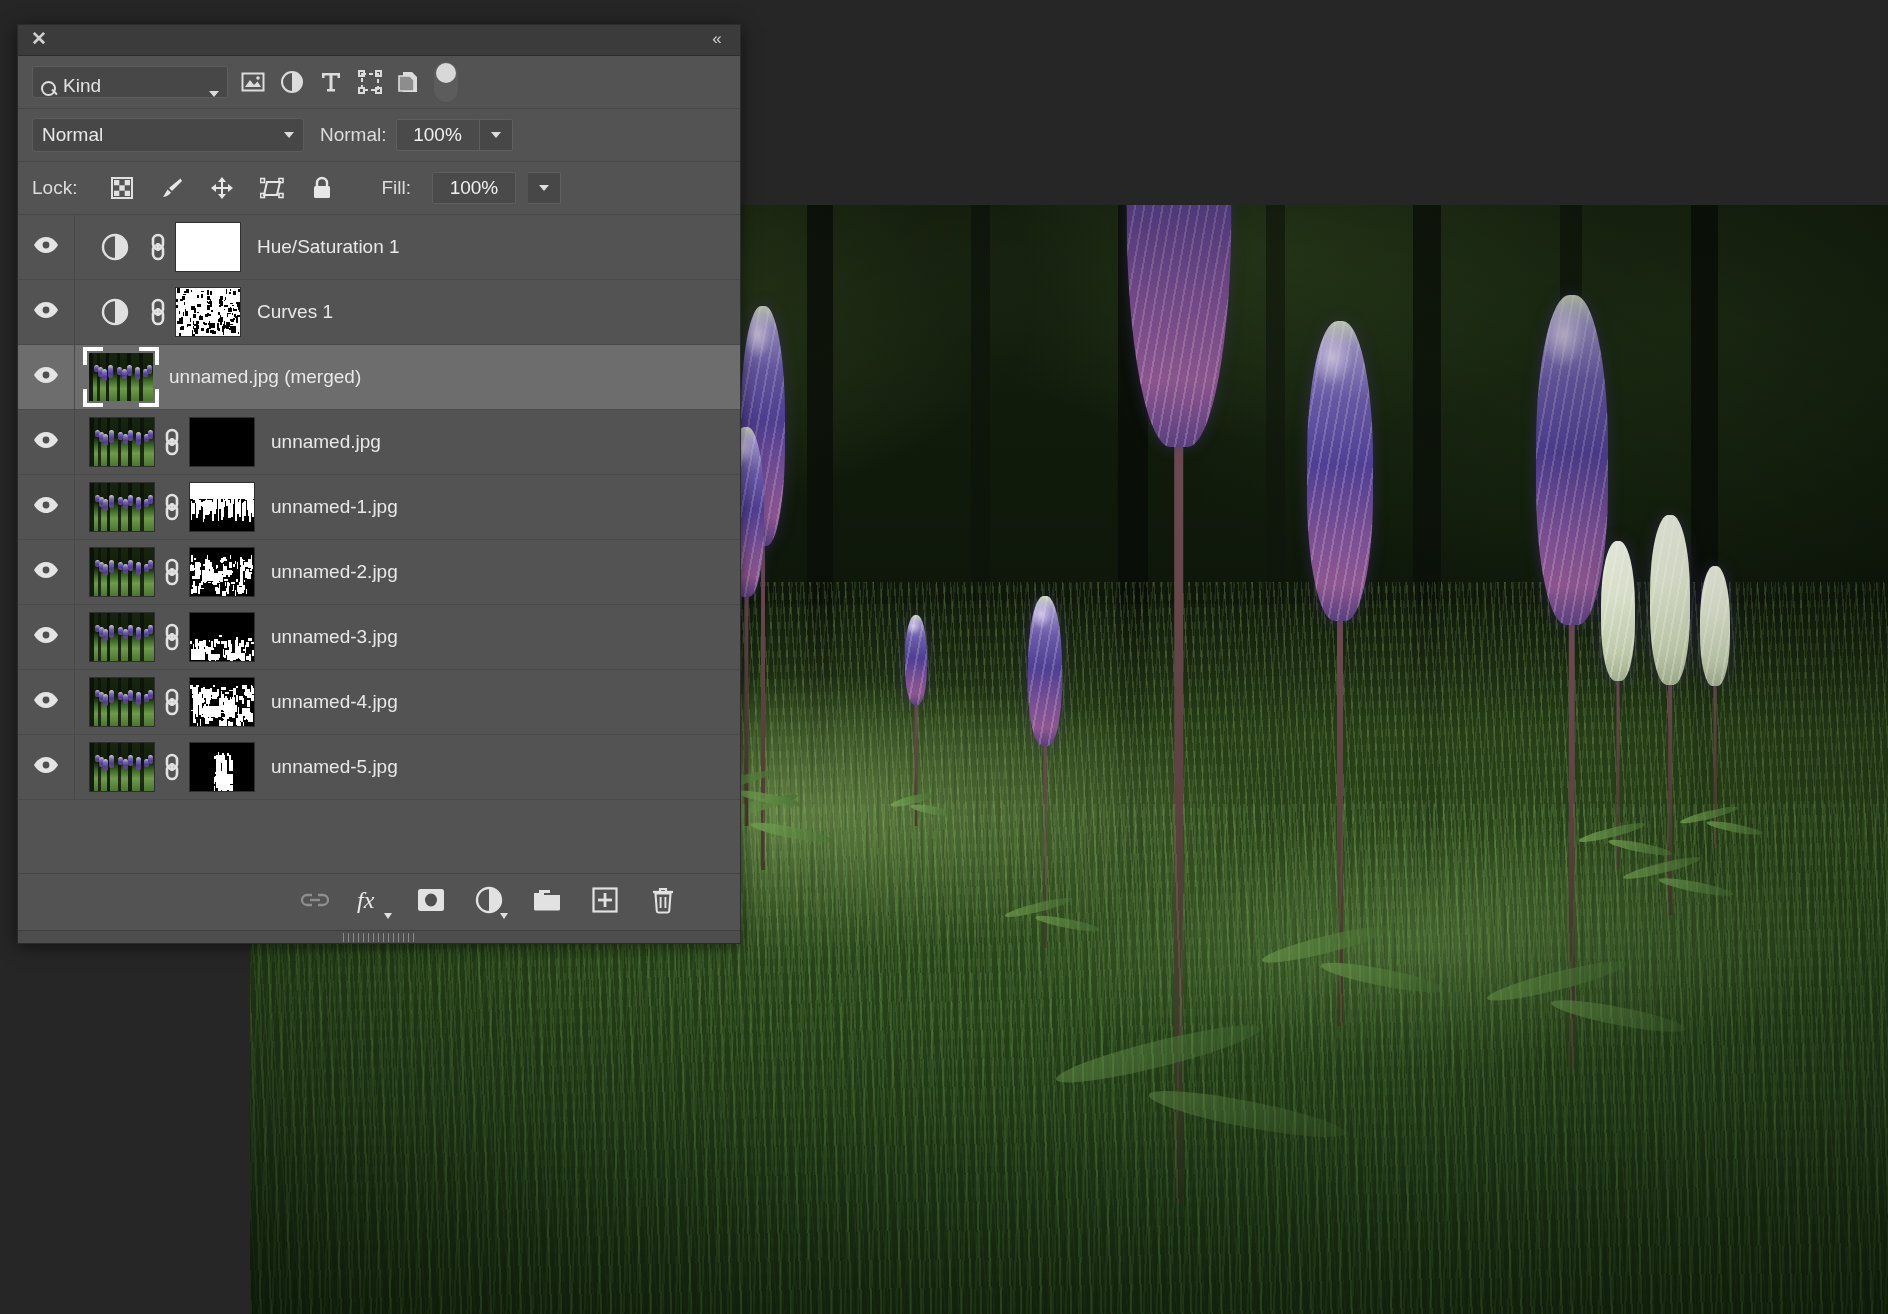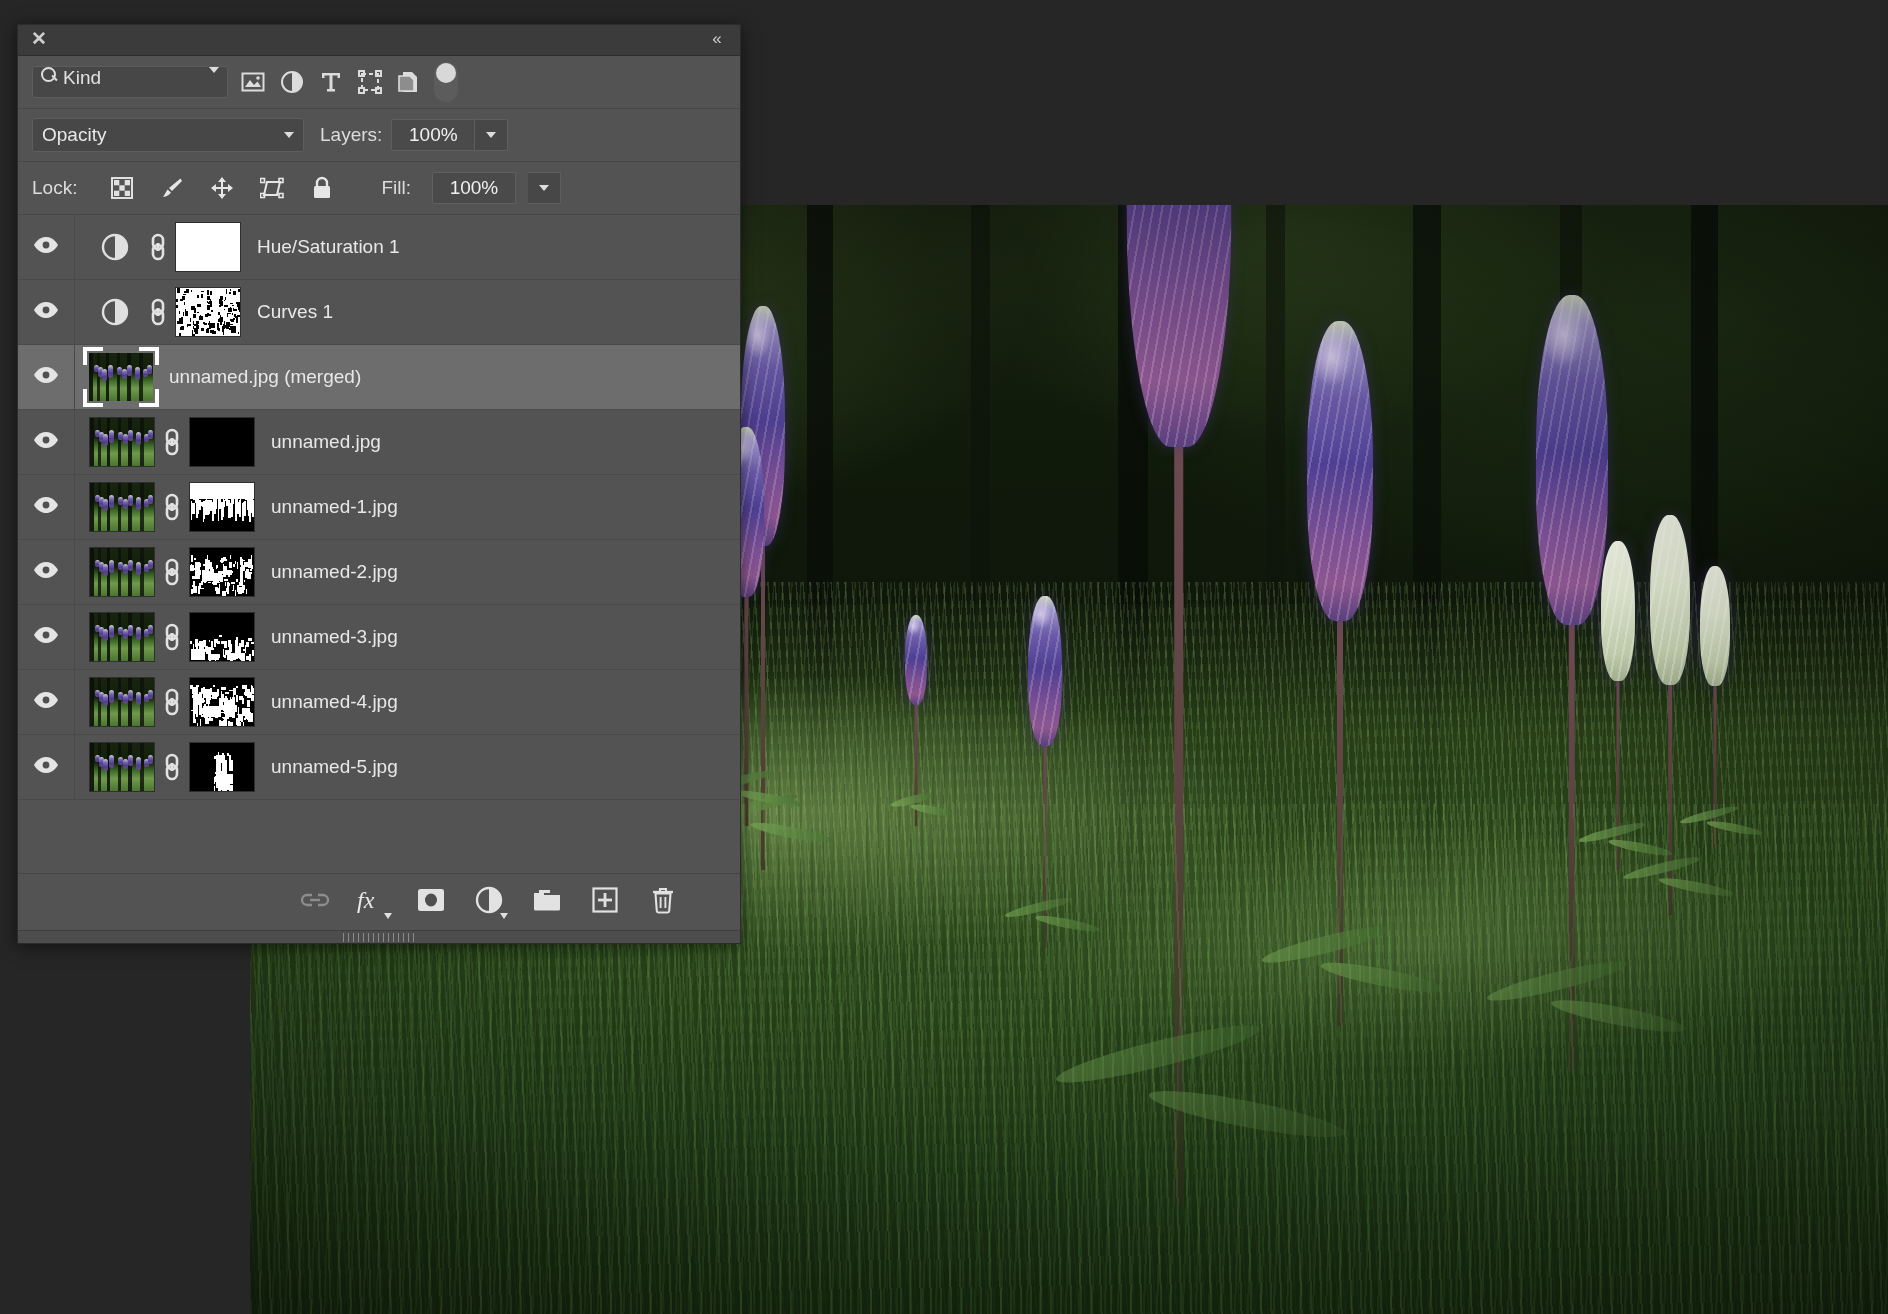--- a/index.html
+++ b/index.html
@@ -125,21 +125,21 @@
     display:flex;flex-direction:column;justify-content:space-between;
   }
   .panel-menu i{display:block;height:3px;background:#bfbfbf;border-radius:1px;}
 
   .filter-row{
     height:52px;display:flex;align-items:center;gap:11px;padding:0 14px;
     border-bottom:1px solid #474747;flex:0 0 auto;
   }
   .kind-select{
     width:178px;height:30px;background:#474747;border:1px solid #5d5d5d;border-radius:3px;
-    display:flex;align-items:flex-start;gap:6px;padding:0 8px;cursor:pointer;position:relative;
+    display:flex;align-items:flex-end;gap:6px;padding:0 8px;cursor:pointer;position:relative;
   }
   .kind-select .lbl{flex:1;font-size:19px;color:#e2e2e2;}
   .mag{width:16px;height:16px;position:relative;flex:0 0 auto;}
   .mag::before{content:"";position:absolute;left:0;top:0;width:11px;height:11px;border:2px solid #ddd;border-radius:50%;}
   .mag::after{content:"";position:absolute;left:10px;top:10px;width:7px;height:2px;background:#ddd;transform:rotate(45deg);}
   .chev{width:0;height:0;border-left:5px solid transparent;border-right:5px solid transparent;border-top:6px solid #ddd;}
   .fi{width:28px;height:28px;display:flex;align-items:center;justify-content:center;cursor:pointer;}
   .fi svg{display:block;}
   .toggle-pill{
     width:24px;height:40px;border-radius:12px;background:#5c5c5c;position:relative;cursor:pointer;
@@ -355,24 +355,24 @@
         </svg>
     </div>
 
     <div class="toggle-pill">
         <i></i>
       </div>
   </div>
 
   <div class="blend-row">
     <div class="blend-select">
-      <span class="lbl">Opacity</span>
+      <span class="lbl">Normal</span>
       <span class="chev"></span>
     </div>
-    <span class="opa-label">Layers:</span>
+    <span class="opa-label">Normal:</span>
     <div class="numbox">100%</div>
     <div class="numstep">
       <span class="chev"></span>
     </div>
   </div>
 
   <div class="lock-row">
     <span class="lock-label">Lock:</span>
 
     <div class="li">

